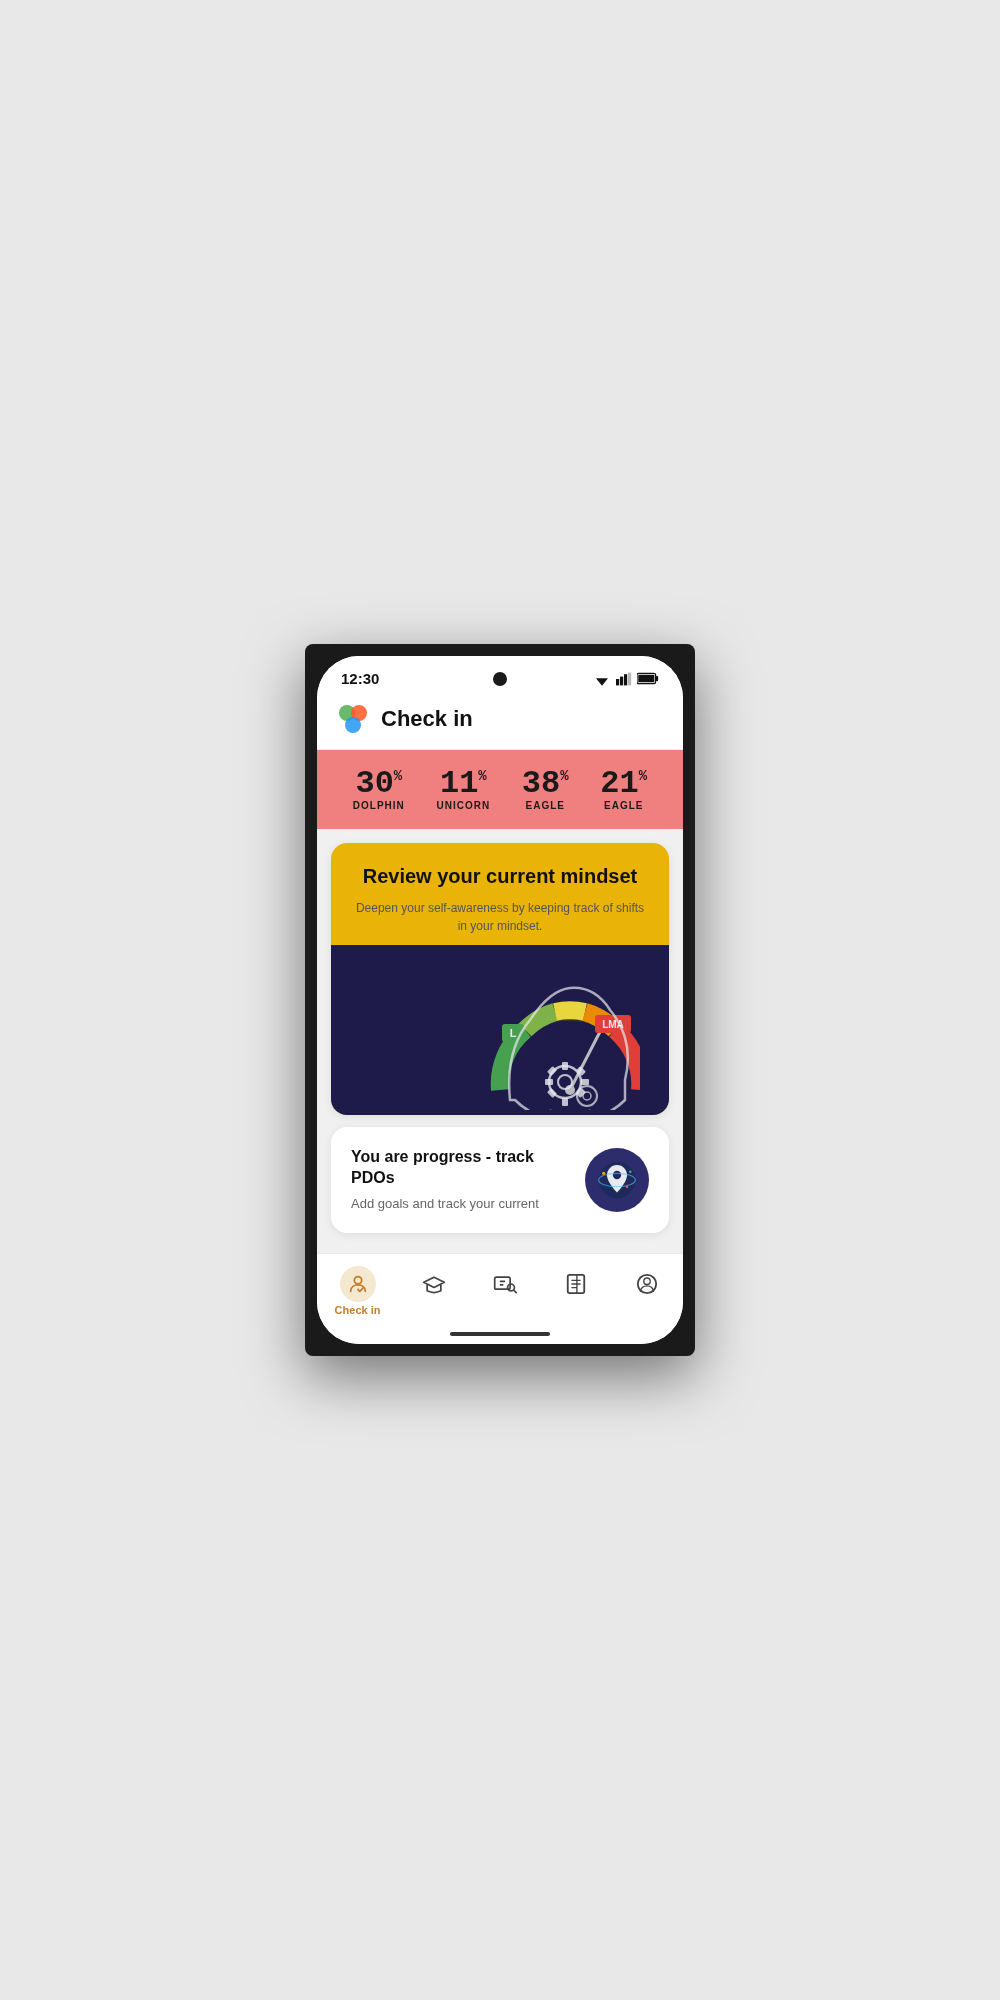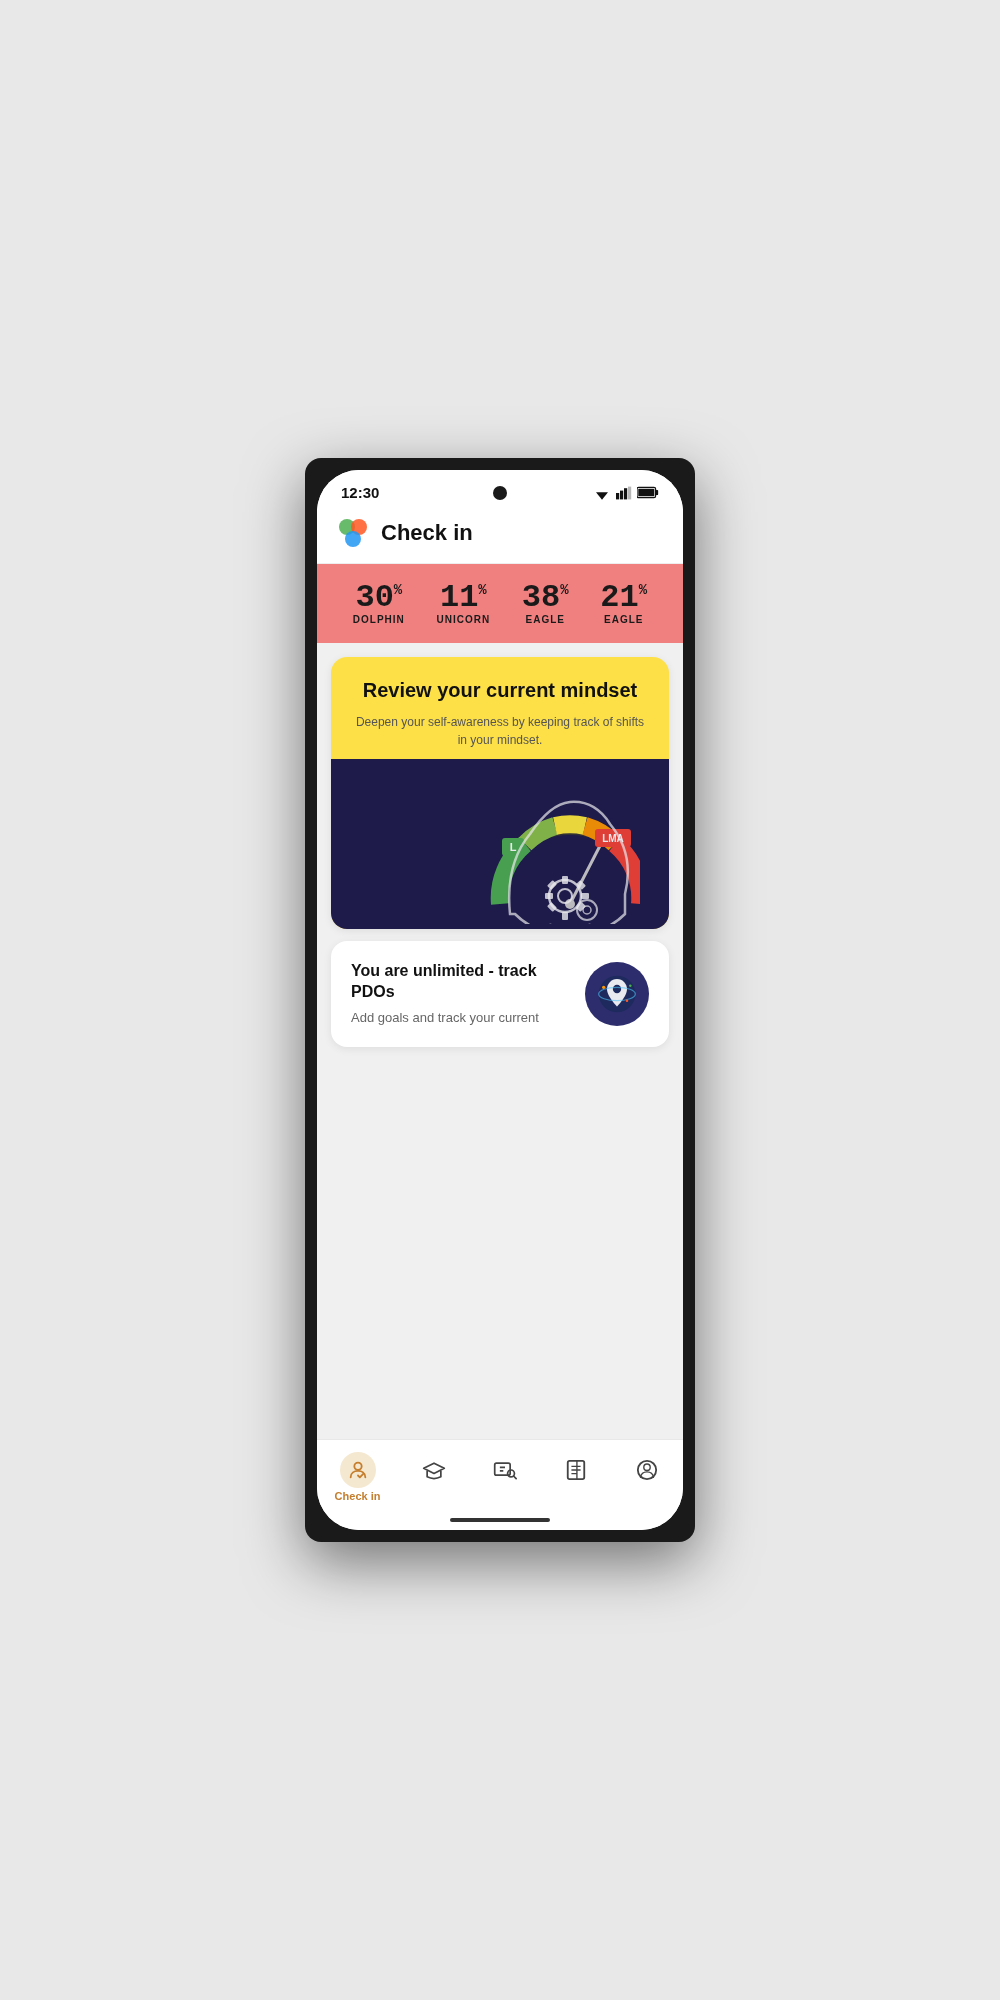--- a/index.html
+++ b/index.html
@@ -6,23 +6,23 @@
     body {
       background: #e8e8e8;
       display: flex;
       justify-content: center;
       align-items: center;
       min-height: 100vh;
       font-family: 'Segoe UI', Arial, sans-serif;
     }
     .phone-outer {
       width: 390px;
-      height: 1084px;
+      height: 712px;
       background: #1a1a1a;
-      border-radius: 16px;
+      border-radius: 8px;
       padding: 12px;
       box-shadow: 0 20px 60px rgba(0,0,0,0.5);
       position: relative;
     }
     .phone-inner {
       width: 100%;
       height: 100%;
       background: #f5f5f5;
       border-radius: 42px;
       overflow: hidden;
@@ -108,21 +108,21 @@
       font-weight: 600;
       vertical-align: super;
     }
     .stat-label {
       font-size: 10px;
       font-weight: 600;
       color: #1a1a1a;
       letter-spacing: 1px;
     }
     .card {
-      background: #fde047;
+      background: #eab308;
       border-radius: 16px;
       margin: 14px 14px 0 14px;
       overflow: hidden;
       box-shadow: 0 2px 8px rgba(0,0,0,0.08);
     }
     .card-text-section {
       padding: 20px 20px 10px 20px;
       text-align: center;
     }
     .card-title {
@@ -355,21 +355,21 @@
               <circle cx="147" cy="126" r="10" fill="none" stroke="white" stroke-width="2" opacity="0.7"></circle>
               <circle cx="147" cy="126" r="4" fill="none" stroke="white" stroke-width="1.5" opacity="0.7"></circle>
             </g>
           </svg>
         </div>
 
       </div>
 
       <div class="pdo-card">
         <div class="pdo-text">
-          <div class="pdo-title">You are unlimited - track PDOs</div>
+          <div class="pdo-title">You are progress - track PDOs</div>
           <div class="pdo-subtitle">Add goals and track your current</div>
         </div>
         <div class="pdo-icon">
           <svg viewBox="0 0 60 60" width="50" height="50">
 
             <circle cx="30" cy="30" r="22" fill="#1e2a5e"></circle>
 
             <path d="M30,12 C23,12 18,18 18,24 C18,33 30,45 30,45 C30,45 42,33 42,24 C42,18 37,12 30,12 Z" fill="white" opacity="0.9"></path>
             <circle cx="30" cy="24" r="5" fill="#1e2a5e"></circle>
 

